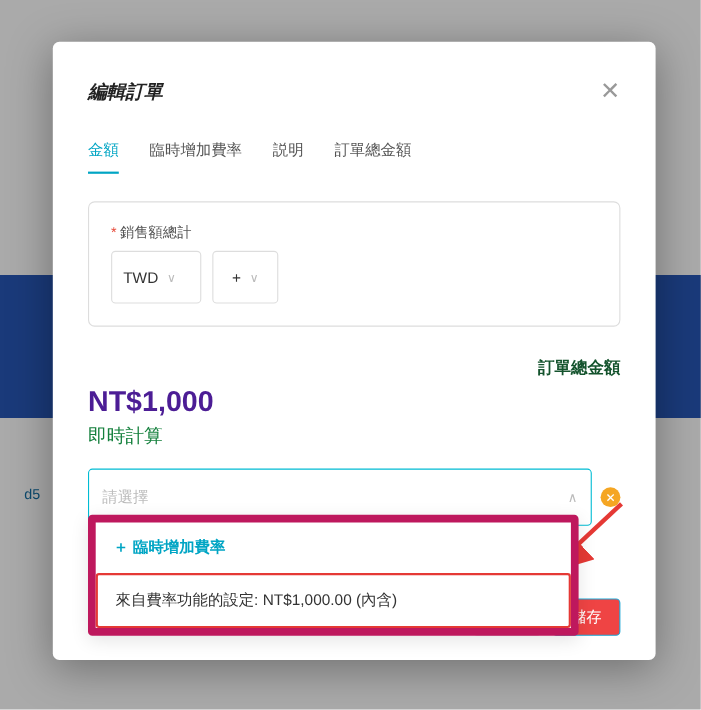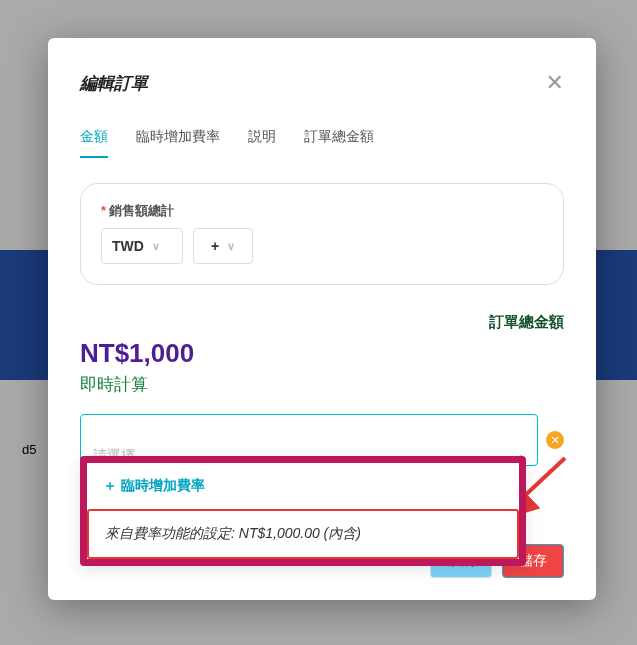--- a/index.html
+++ b/index.html
@@ -16,21 +16,21 @@
       left: 0;
       top: 250px;
       width: 100%;
       height: 130px;
       background: #1a3a7a;
     }
     .truncated-text {
       position: absolute;
       left: 22px;
       top: 442px;
-      color: #000000;
+      color: #0c4a6e;
       font-size: 13px;
     }
     .modal {
       position: absolute;
       left: 48px;
       top: 38px;
       width: 548px;
       height: 562px;
       background: #fff;
       border-radius: 6px;
@@ -67,42 +67,41 @@
       padding-bottom: 10px;
       cursor: pointer;
       border-bottom: 2px solid transparent;
     }
     .tab.active {
       color: #00a5c4;
       border-bottom: 2px solid #00a5c4;
     }
     .fieldbox {
       border: 1px solid #ddd;
-      border-radius: 18px;
+      border-radius: 6px;
       padding: 18px 20px 20px 20px;
       margin-bottom: 28px;
-      font-weight: bold;
     }
     .field-label {
       font-size: 13px;
       color: #555;
       margin-bottom: 8px;
     }
     .required {
       color: #e74c3c;
       margin-right: 3px;
     }
     .input-row {
       display: flex;
       gap: 10px;
     }
     .select, .text-input {
       border: 1px solid #ddd;
       border-radius: 4px;
-      height: 36px;
+      height: 48px;
       padding: 0 10px;
       font-size: 14px;
       display: flex;
       align-items: center;
       color: #333;
       background: #fff;
     }
     .select {
       gap: 8px;
       cursor: pointer;
@@ -137,21 +136,21 @@
       display: flex;
       align-items: center;
       gap: 8px;
     }
     .dropdown-trigger {
       flex: 1;
       border: 1.5px solid #00bcd4;
       border-radius: 4px;
       height: 52px;
       display: flex;
-      align-items: flex-end;
+      align-items: center;
       justify-content: space-between;
       padding: 0 12px;
       cursor: pointer;
     }
     .dropdown-placeholder {
       color: #bbb;
       font-size: 14px;
     }
     .dropdown-caret { color: #bbb; font-size: 12px; }
     .clear-badge {
@@ -183,21 +182,20 @@
       cursor: pointer;
     }
     .dropdown-item.add {
       color: #00a5c4;
       font-weight: 600;
     }
     .dropdown-item.highlighted {
       border: 2px solid #e53935;
       border-radius: 3px;
       color: #333;
-      font-style: italic;
     }
     .footer-actions {
       position: absolute;
       bottom: 22px;
       right: 32px;
       display: flex;
       gap: 10px;
     }
     .btn {
       height: 34px;

